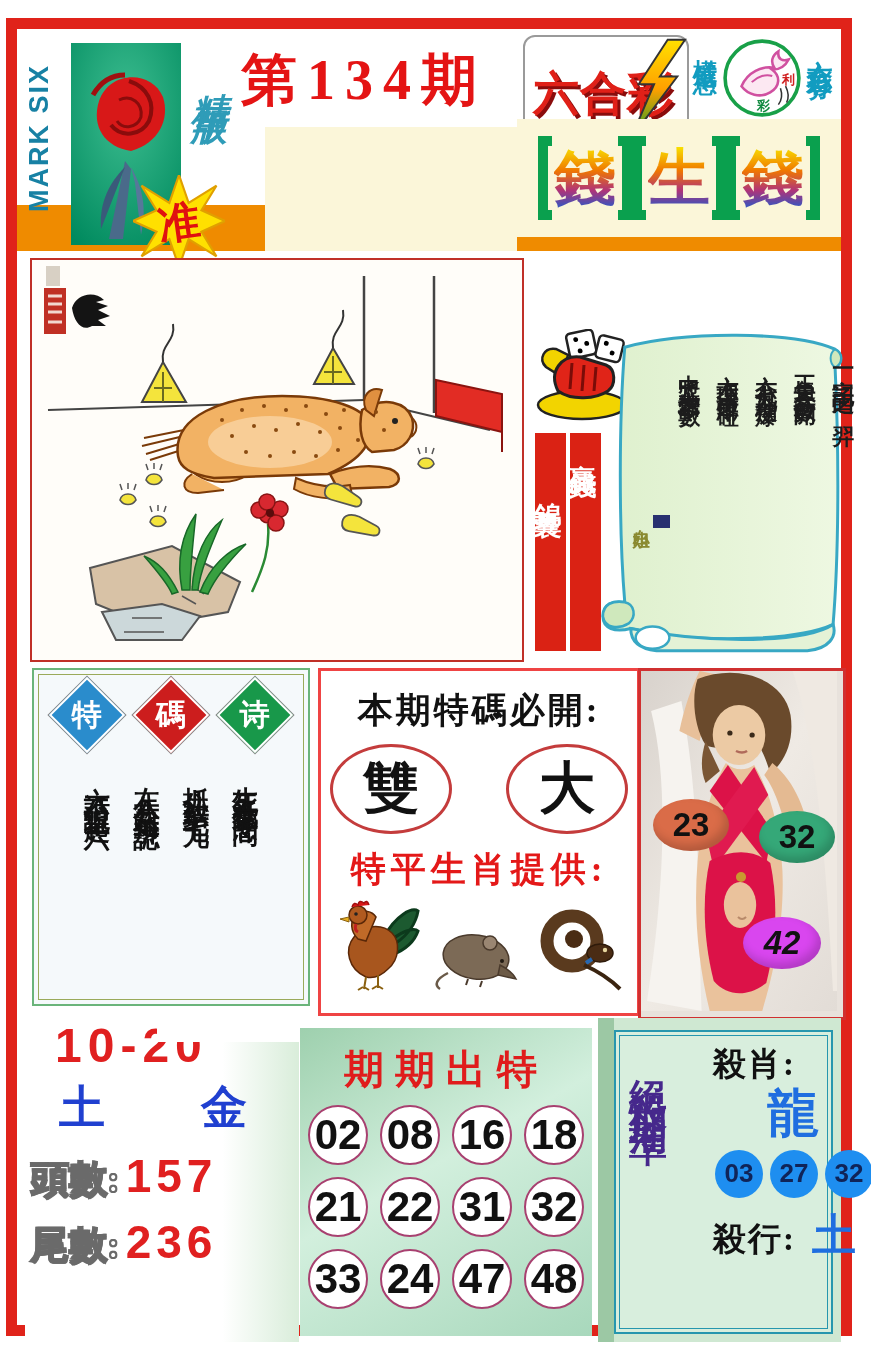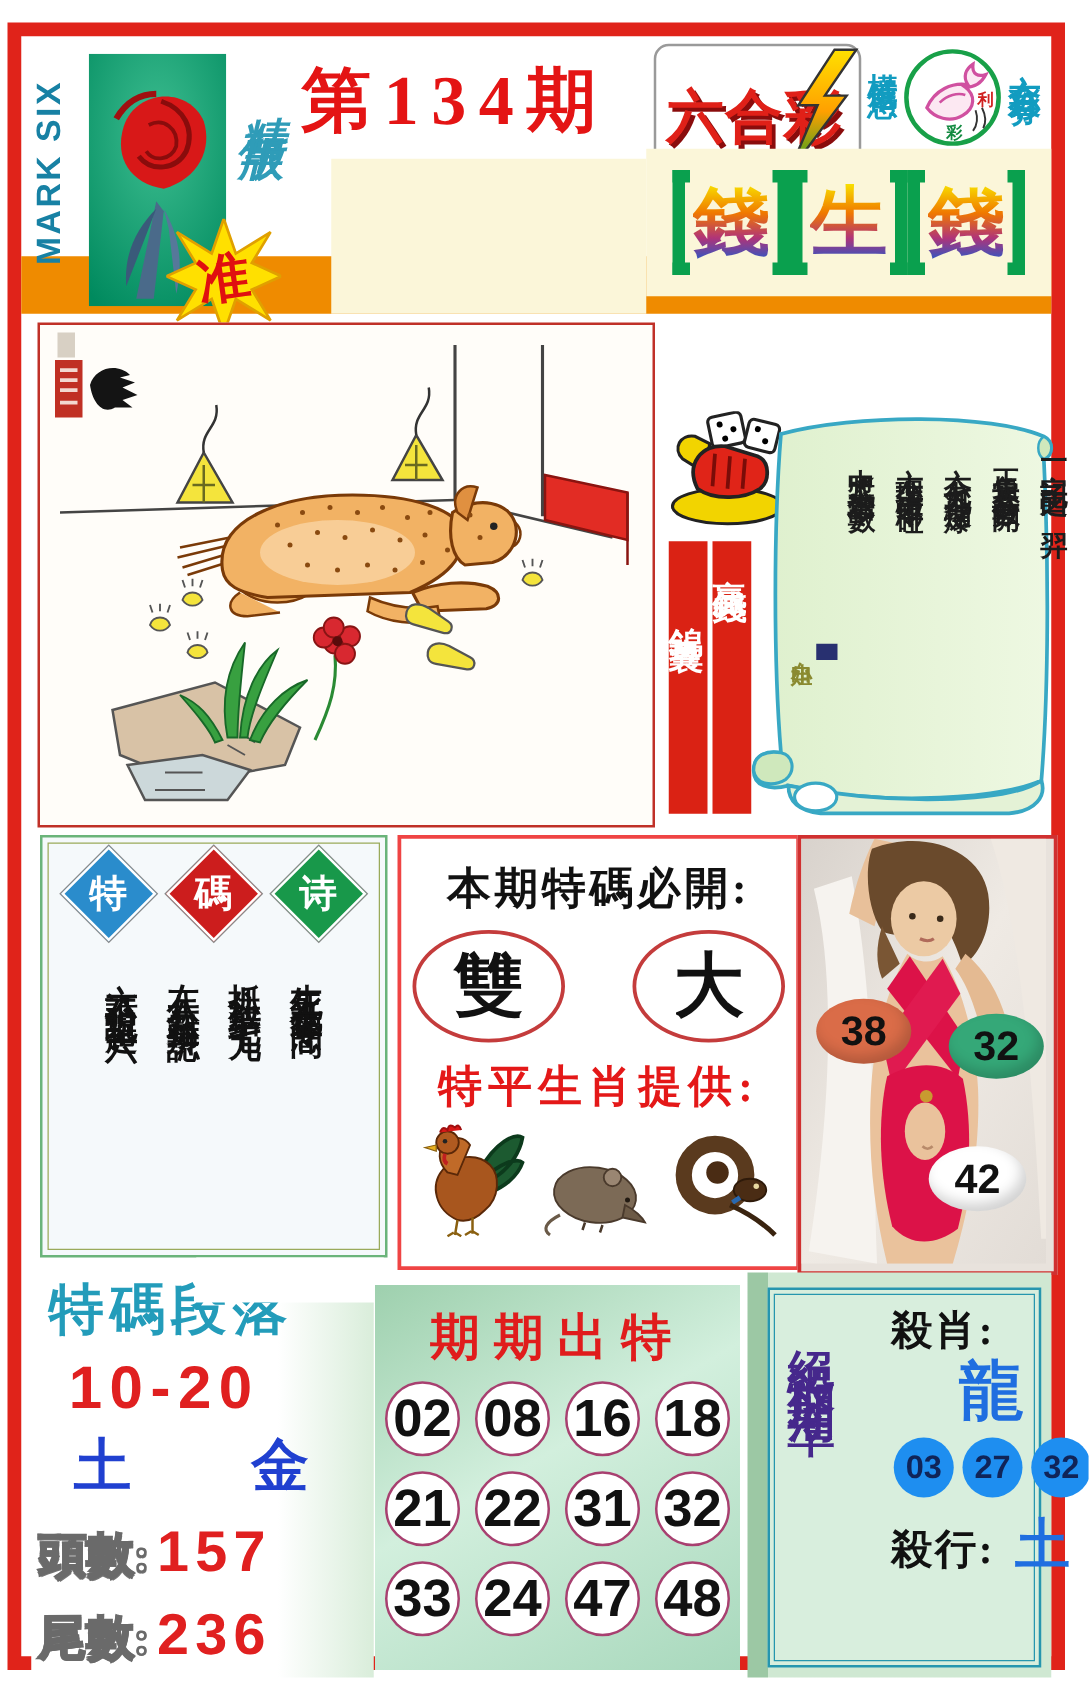--- a/index.html
+++ b/index.html
@@ -72,21 +72,21 @@
   .pick{width:116px;height:84px;border:3px solid #c43c3c;border-radius:50%;
         display:flex;align-items:center;justify-content:center;font-size:56px;font-weight:700;color:#111;}
   .sp-zod{text-align:center;font-size:35px;font-weight:700;color:#e41818;letter-spacing:5px;margin:6px 0 4px;}
   .animals{display:flex;justify-content:space-around;align-items:flex-end;padding:0 12px;height:98px;}
   .photo-box{left:621px;top:639px;width:202px;height:346px;border:3px solid #d03030;background:#e8e2dc;}
   .oval{position:absolute;border-radius:50%;display:flex;align-items:center;justify-content:center;
         font-family:"Liberation Sans","DejaVu Sans",sans-serif;font-size:33px;font-weight:700;color:#111;
         box-shadow:inset -4px -6px 10px rgba(0,0,0,.18);}
   .oval.o1{left:12px;top:128px;width:76px;height:52px;background:#da6c48;}
   .oval.o2{left:118px;top:140px;width:76px;height:52px;background:#35a878;}
-  .oval.o3{left:102px;top:246px;width:78px;height:52px;background:#ffffff;}
+  .oval.o3{left:102px;top:246px;width:78px;height:52px;background:#d946ef;font-style:italic;}
   
   .bl{left:8px;top:981px;width:274px;height:332px;background:linear-gradient(to right,#fff 72%,#d9edda);padding-left:0;}
   .bl-range-label{position:relative;margin:8px 0 0 14px;font-size:44px;font-weight:700;color:#239cba;letter-spacing:5px;width:246px;}
   .bl-redact{position:absolute;left:118px;top:-12px;width:150px;height:36px;background:#fff;}
   .bl-range{margin:6px 0 0 30px;font-family:"Liberation Sans","DejaVu Sans",sans-serif;
             font-size:48px;font-weight:700;color:#e02020;letter-spacing:6px;}
   .bl-wuxing{margin:4px 0 0 10px;font-size:44px;font-weight:700;color:#f2e000;letter-spacing:7px;
              -webkit-text-stroke:2px #3c3c10;text-shadow:1px 1px 0 #3c3c10,-1px -1px 0 #3c3c10,1px -1px 0 #3c3c10,-1px 1px 0 #3c3c10;}
   .bl-elems{display:flex;gap:96px;margin:4px 0 0 34px;font-size:46px;font-weight:700;color:#2040d0;}
   .bl-row{display:flex;align-items:baseline;gap:6px;margin:10px 0 0 6px;}
@@ -434,28 +434,27 @@
         <path d="M94 80 C98 82 102 82 105 80" stroke="#b06a5a" stroke-width="2.5" fill="none"></path>
         <path d="M84 92 C92 100 104 100 112 94 C128 120 138 160 140 200 C142 250 132 300 120 340 L68 340 C56 290 52 240 56 190 C60 150 70 116 84 92 Z" fill="#eac29c"></path>
         <path d="M130 92 C154 112 164 142 168 172 L148 178 C142 148 134 120 122 104 Z" fill="#e4ba92"></path>
         <path d="M86 94 L130 160 L124 192 L68 120 Z" fill="#dc1248"></path>
         <path d="M112 96 L64 162 L72 198 L126 124 Z" fill="#e01a50"></path>
         <path d="M68 190 C90 178 112 178 128 192 C136 230 134 272 124 312 C106 326 86 326 72 310 C62 270 60 226 68 190 Z" fill="#dc1248"></path>
         <ellipse cx="98" cy="234" rx="16" ry="23" fill="#eac29c"></ellipse>
         <circle cx="99" cy="206" r="5" fill="#c89a30"></circle>
         <path d="M96 246 q4 4 8 0" stroke="#b88a6a" stroke-width="2" fill="none"></path>
       </svg>
-      <span class="oval o1">38</span>
+      <span class="oval o1">23</span>
       <span class="oval o2">32</span>
       <span class="oval o3">42</span>
     </div>
 
     <div class="abs bl">
       <div class="bl-range-label">
-        <span>特碼段落</span>
         <span class="bl-redact"></span>
       </div>
       <div class="bl-range">10-20</div>
       <div class="bl-elems">
         <span>土</span>
         <span>金</span>
       </div>
       <div class="bl-row">
         <span class="bl-lab">頭數:</span>
         <span class="bl-val">157</span>

